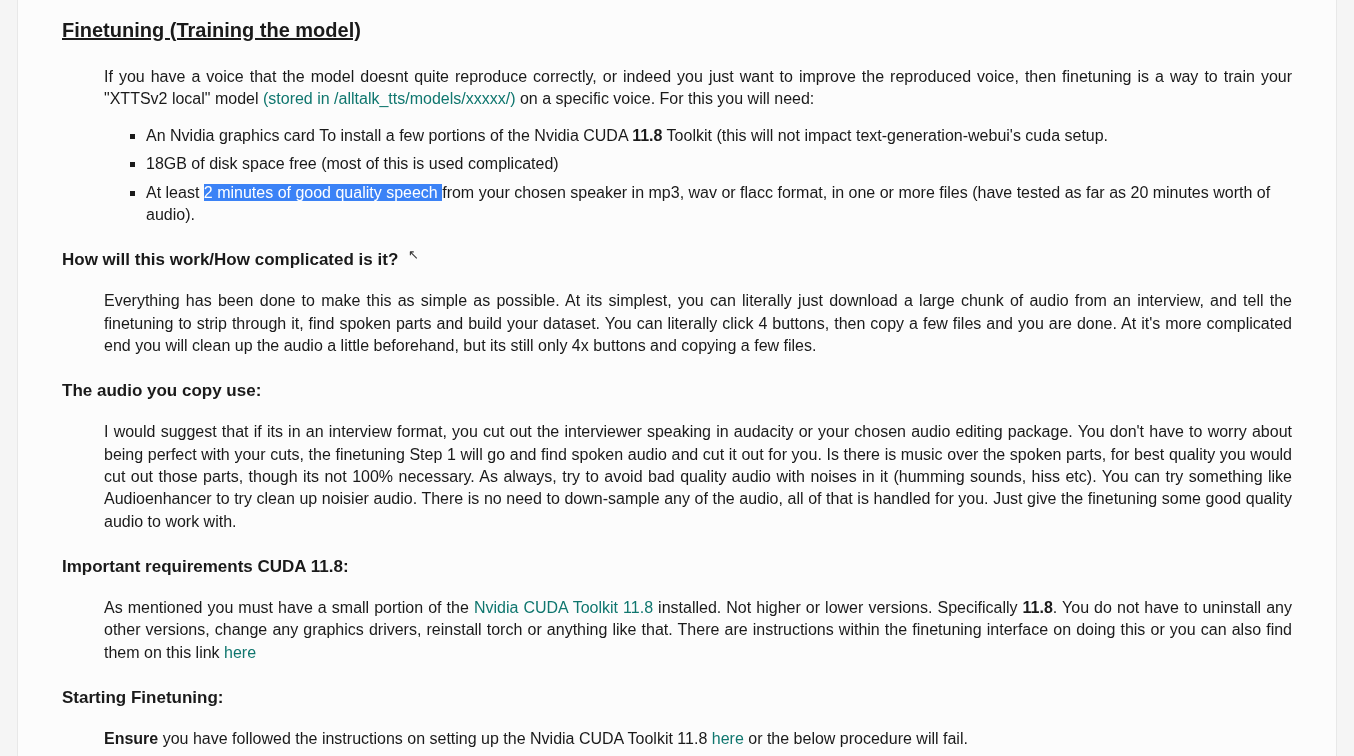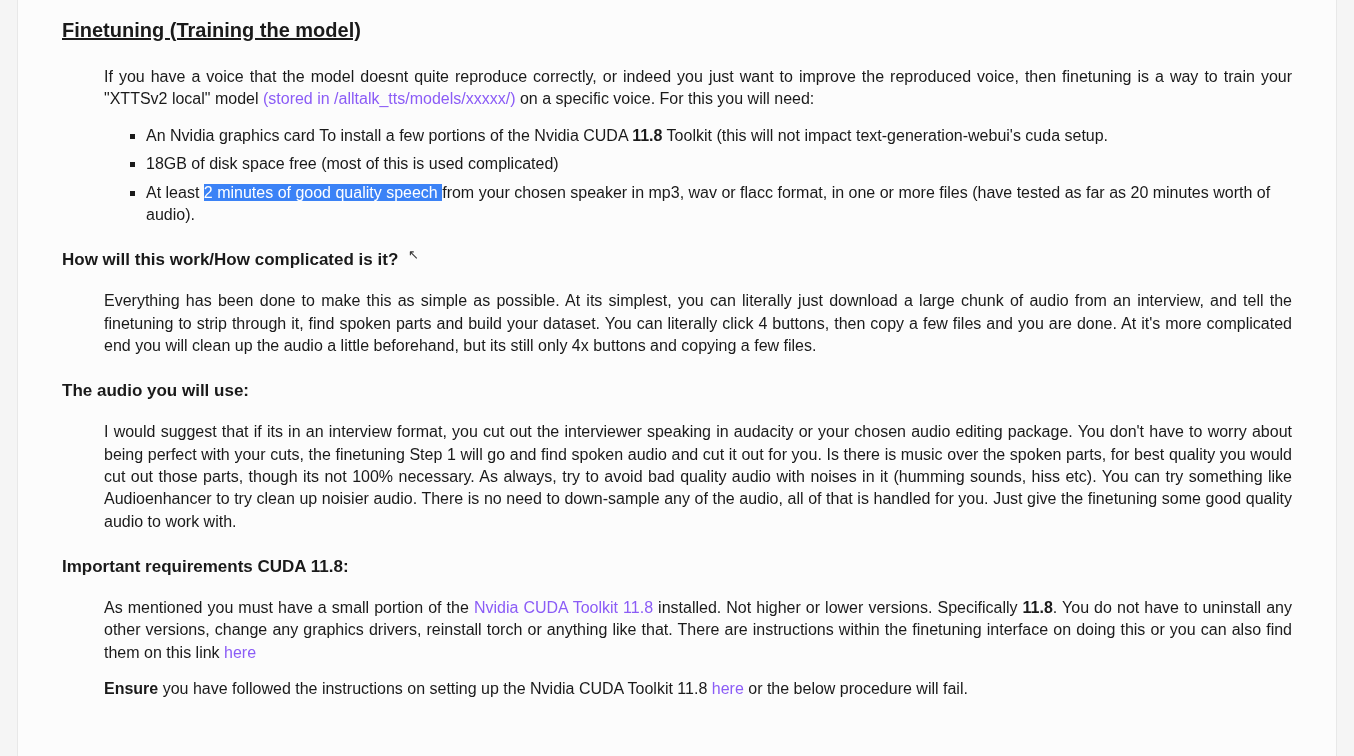--- a/index.html
+++ b/index.html
@@ -39,21 +39,21 @@
   ul.req-list li {
     margin-bottom: 6px;
     padding-right: 10px;
   }
   h2.section-h {
     font-size: 17px;
     font-weight: 700;
     margin-bottom: 18px;
     margin-top: 22px;
   }
-  a.link { color: #8b5cf6; text-decoration: none; }
+  a.link { color: #0f766e; text-decoration: none; }
   .highlight {
     background: #3b82f6;
     color: #fff;
   }
   .bold { font-weight: 700; }
   .cursor {
     position: absolute;
     left: 408px;
     top: 246px;
     font-size: 13px;
@@ -80,27 +80,28 @@
     </li>
     <li>18GB of disk space free (most of this is used complicated)</li>
     <li>
       <span>At least </span><span class="highlight">2 minutes of good quality speech </span><span>from your chosen speaker in mp3, wav or flacc format, in one or more files (have tested as far as 20 minutes worth of audio).</span>
     </li>
   </ul>
 
   <h2 class="section-h">How will this work/How complicated is it?</h2>
   <p class="para">Everything has been done to make this as simple as possible. At its simplest, you can literally just download a large chunk of audio from an interview, and tell the finetuning to strip through it, find spoken parts and build your dataset. You can literally click 4 buttons, then copy a few files and you are done. At it's more complicated end you will clean up the audio a little beforehand, but its still only 4x buttons and copying a few files.</p>
 
-  <h2 class="section-h">The audio you will use:</h2>
+  <h2 class="section-h">The audio you copy use:</h2>
   <p class="para">I would suggest that if its in an interview format, you cut out the interviewer speaking in audacity or your chosen audio editing package. You don't have to worry about being perfect with your cuts, the finetuning Step 1 will go and find spoken audio and cut it out for you. Is there is music over the spoken parts, for best quality you would cut out those parts, though its not 100% necessary. As always, try to avoid bad quality audio with noises in it (humming sounds, hiss etc). You can try something like Audioenhancer to try clean up noisier audio. There is no need to down-sample any of the audio, all of that is handled for you. Just give the finetuning some good quality audio to work with.</p>
 
   <h2 class="section-h">Important requirements CUDA 11.8:</h2>
   <p class="para">
     <span>As mentioned you must have a small portion of the </span><a class="link">Nvidia CUDA Toolkit 11.8</a><span> installed. Not higher or lower versions. Specifically </span><span class="bold">11.8</span><span>. You do not have to uninstall any other versions, change any graphics drivers, reinstall torch or anything like that. There are instructions within the finetuning interface on doing this or you can also find them on this link </span><a class="link">here</a>
   </p>
 
+  <h2 class="section-h">Starting Finetuning:</h2>
   <p class="para">
     <span class="bold">Ensure</span><span> you have followed the instructions on setting up the Nvidia CUDA Toolkit 11.8 </span><a class="link">here</a><span> or the below procedure will fail.</span>
   </p>
 
 </div>
 <span class="cursor">↖</span>
 </div>
 
 </body></html>

